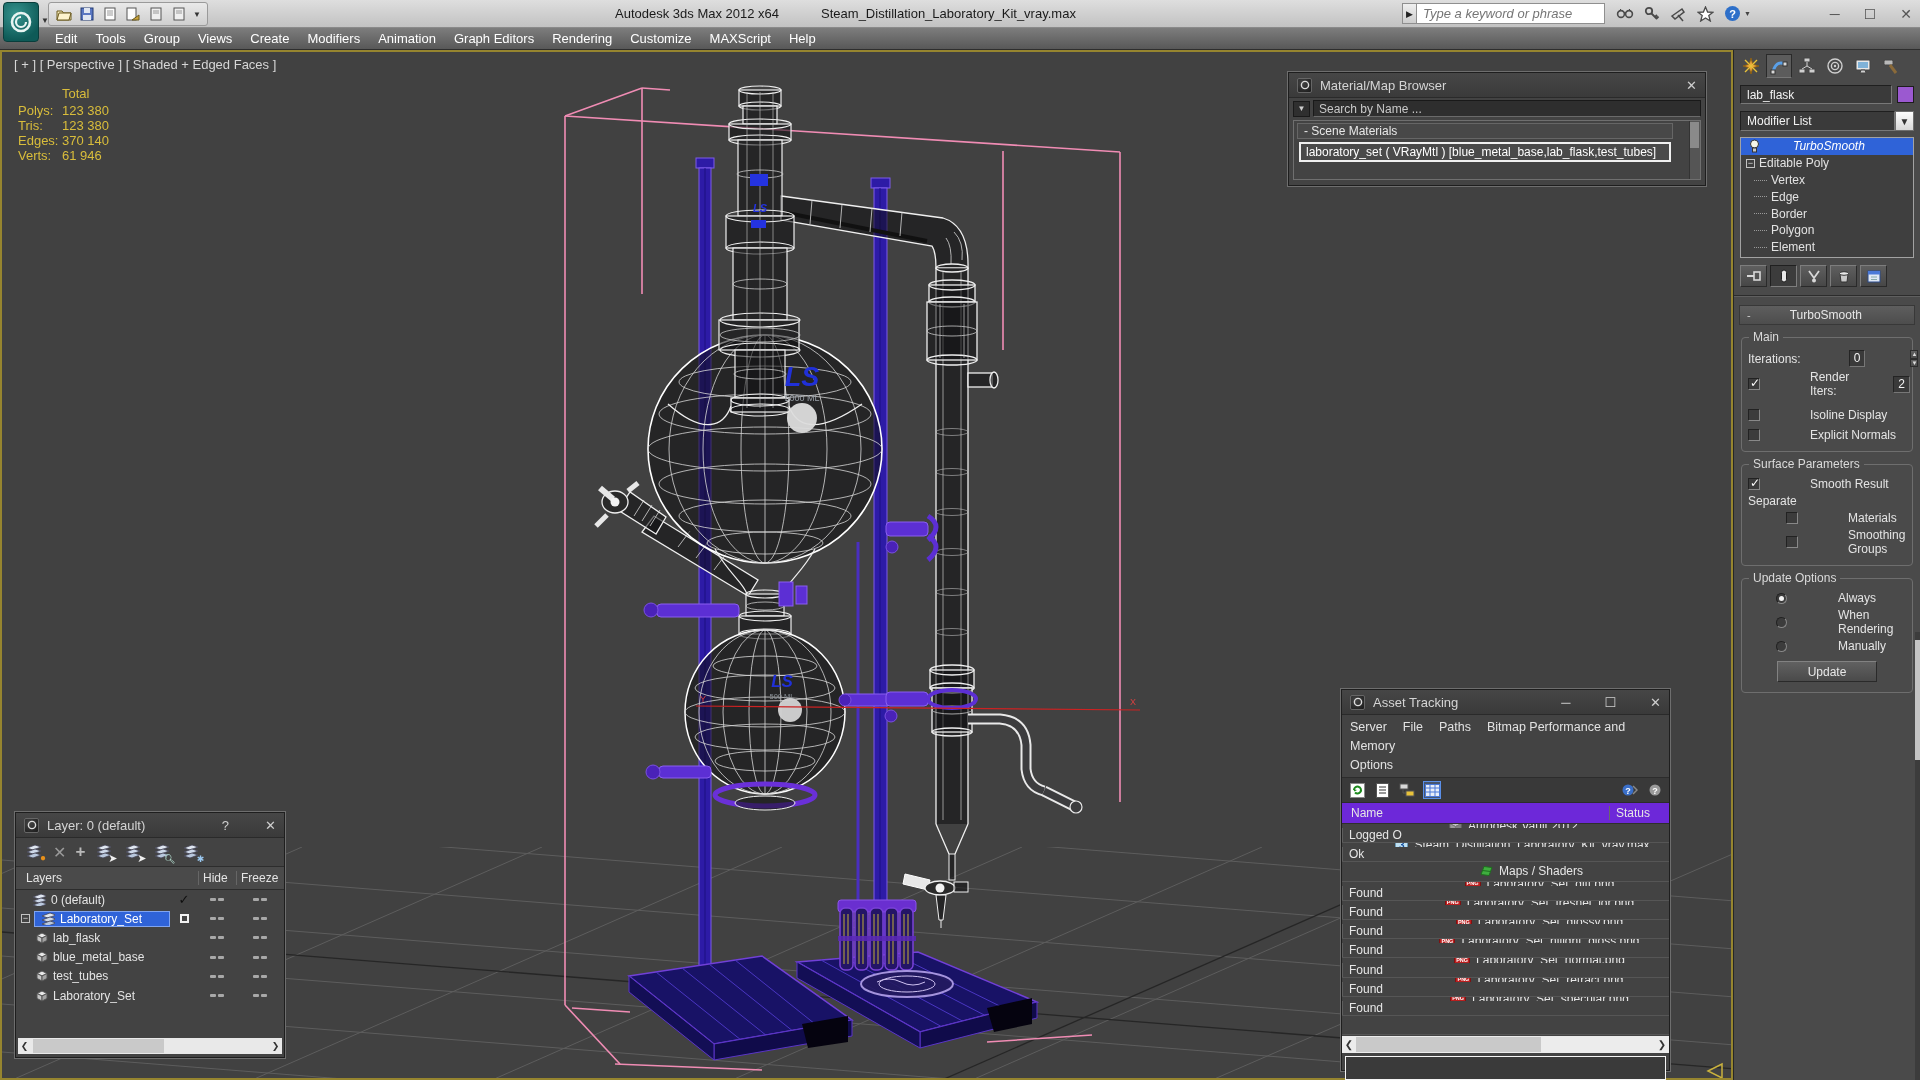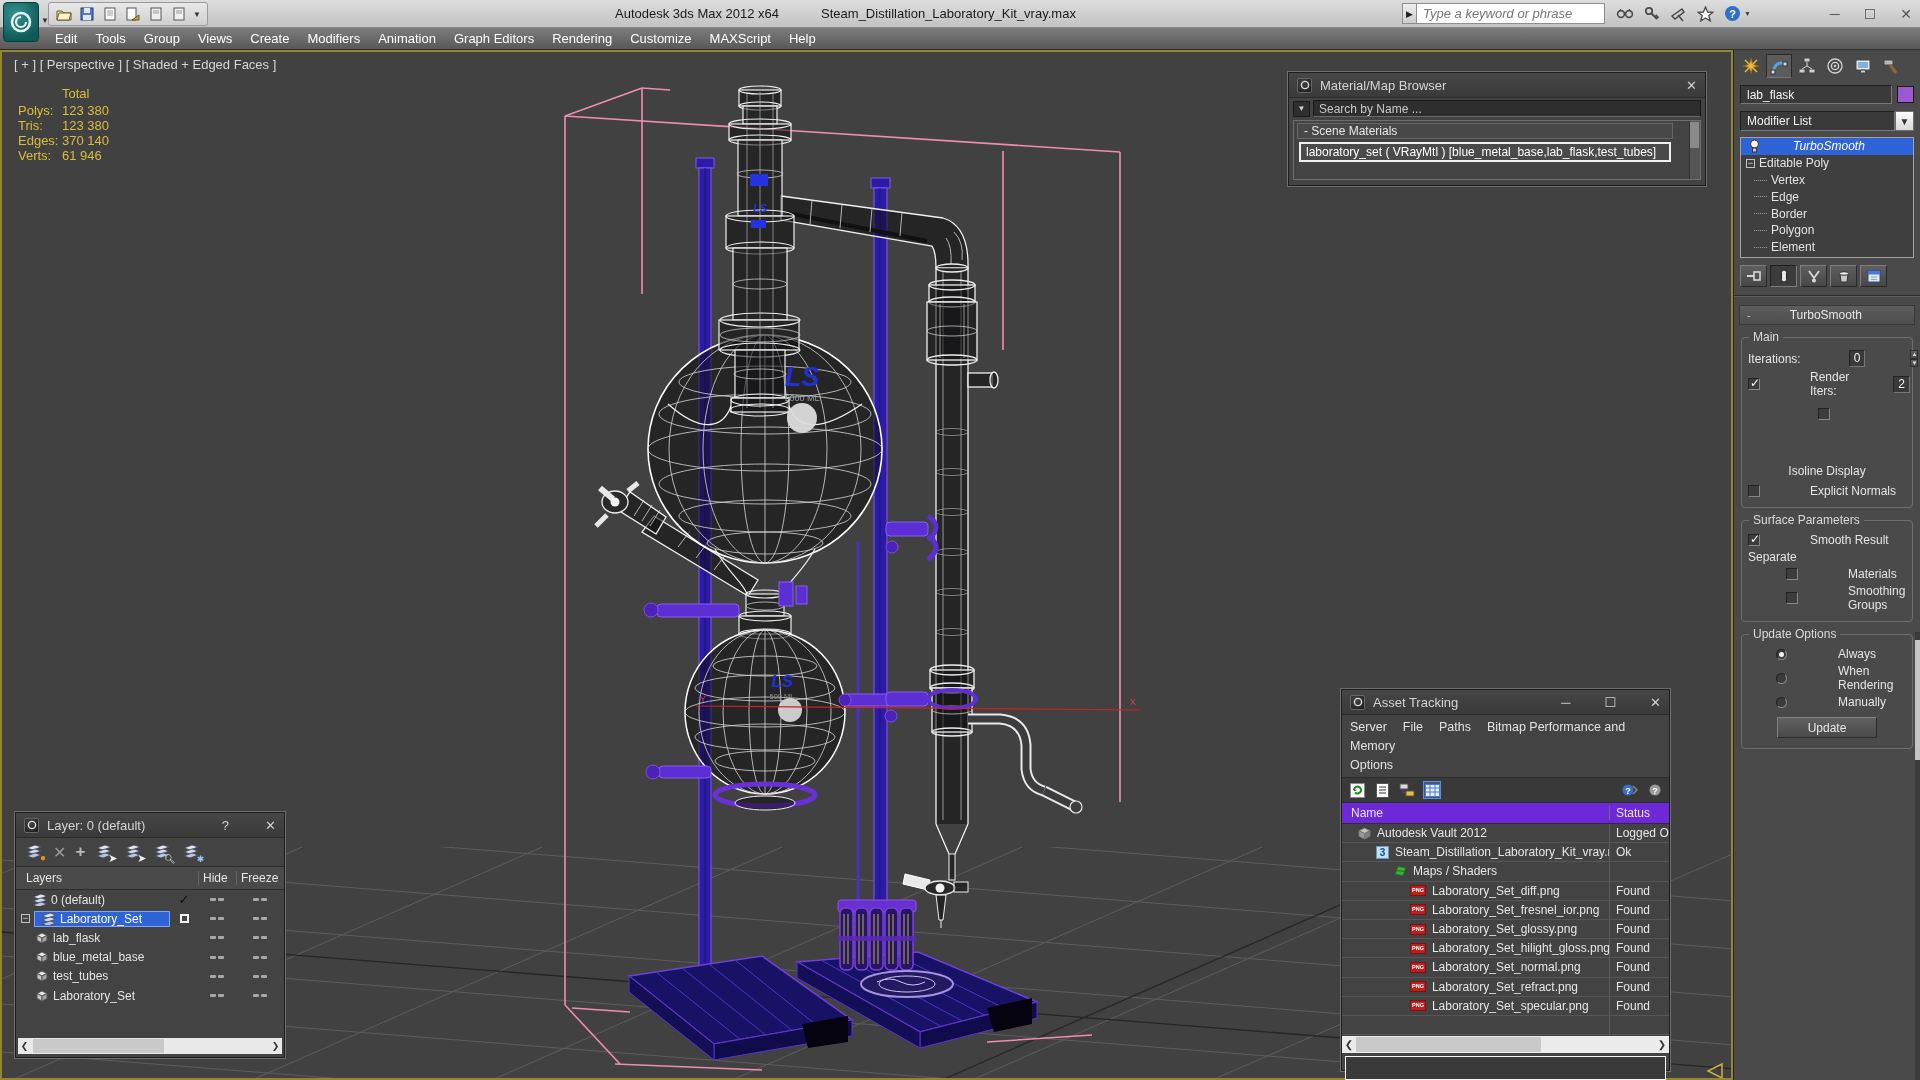--- a/index.html
+++ b/index.html
@@ -76,21 +76,21 @@
   .asset-menus .am{margin-right:16px;}
   .asset-tools{height:26px;background:#393939;border-top:1px solid #2c2c2c;border-bottom:1px solid #2c2c2c;
     display:flex;align-items:center;gap:7px;padding:0 6px;}
   .at-ic{width:18px;height:18px;display:flex;align-items:center;justify-content:center;font-size:11px;}
   .at-ic.sel{border:1px solid #5a8fe8;background:#47566e;}
   .asset-tools .spacer{flex:1;}
   .asset-table{position:relative;font-size:12px;color:#e6e6e6;}
   .at-head{display:flex;height:21px;align-items:center;background:#6d28d9;border-bottom:1px solid #2f2f2f;}
   .at-head .cname{flex:1;padding-left:9px;}
   .at-head .cstat{width:60px;border-left:1px solid #6a6a6a;padding-left:6px;}
-  .at-row{display:flex;height:19.2px;align-items:center;border-bottom:1px solid #565656;}
+  .at-row{display:flex;height:19.2px;align-items:center;border-bottom:1px solid #565656;flex-direction:column;}
   .at-row .cname{flex:1;display:flex;align-items:center;overflow:hidden;white-space:nowrap;}
   .at-row .cstat{width:60px;border-left:1px solid #5e5e5e;padding-left:6px;align-self:stretch;
     display:flex;align-items:center;overflow:hidden;white-space:nowrap;}
   .at-row .ric{margin-right:6px;display:flex;}
   .ic-max{width:13px;height:13px;background:#bfe0f2;color:#134f9e;font-size:10px;font-weight:bold;
     display:flex;align-items:center;justify-content:center;border:1px solid #6a9ab8;}
   .ic-png{background:#bb1f1f;color:#fff;font-size:5.5px;font-weight:bold;padding:2px 1px;
     border:1px solid #7e1111;letter-spacing:0;line-height:5px;}
   .at-hscroll{height:17px;margin-top:1px;background:#ececec;display:flex;align-items:center;}
   .at-hscroll .arr{width:14px;text-align:center;color:#333;font-size:10px;}
@@ -1189,21 +1189,21 @@
     </div>
     <div class="prow">
       <span class="cb on"></span>
       <span style="flex:1">Render Iters:</span>
       <span class="sfield">2</span>
       <span class="sarr">
           <span>▲</span>
           <span>▼</span>
         </span>
     </div>
-    <div class="prow" style="margin-top:10px;flex-direction:column;">
+    <div class="prow" style="margin-top:10px;">
       <span class="cb"></span>
       <span>Isoline Display</span>
     </div>
     <div class="prow" style="margin-top:6px;">
       <span class="cb"></span>
       <span>Explicit Normals</span>
     </div>
   </div>
   <div class="grp">
     <span class="glabel">Surface Parameters</span>

